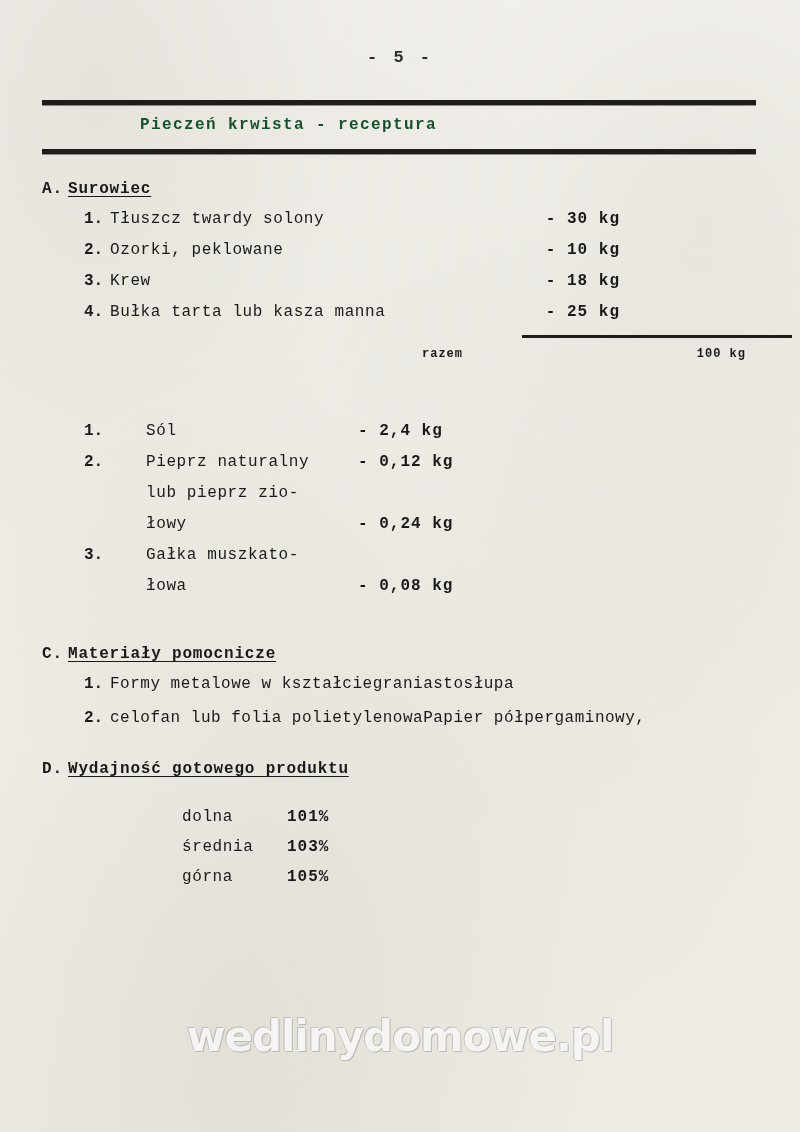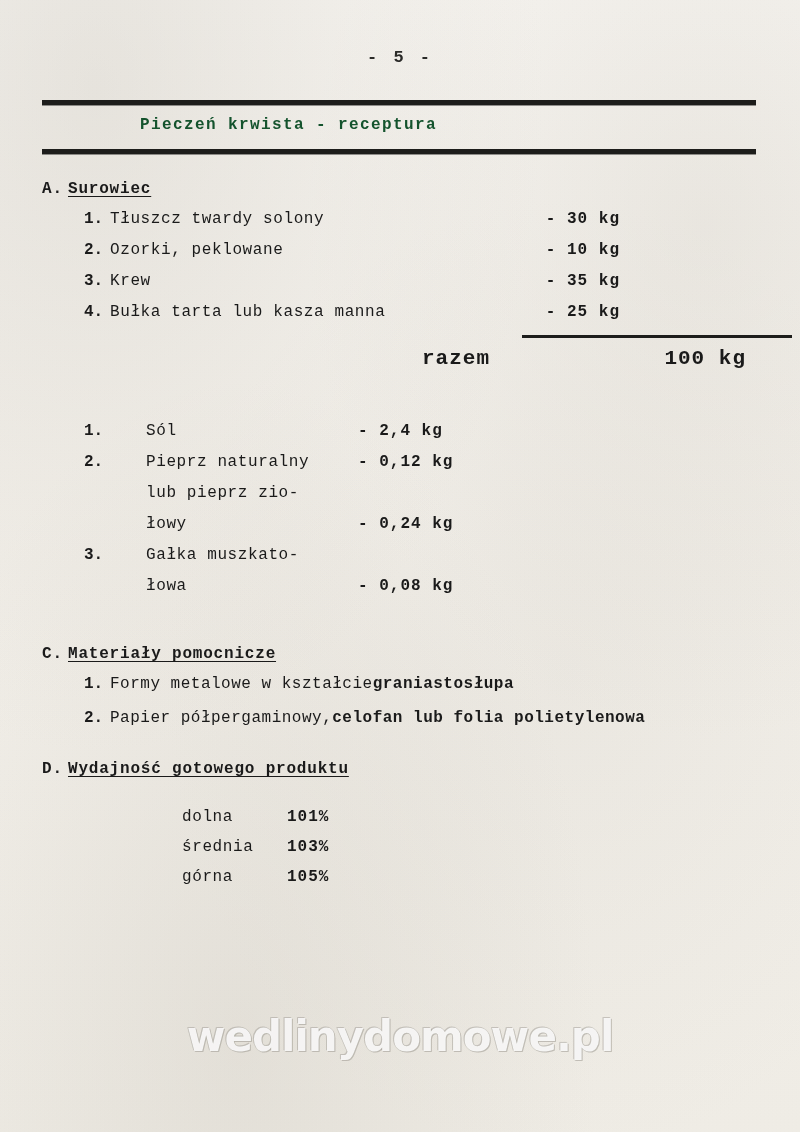--- a/index.html
+++ b/index.html
@@ -139,39 +139,39 @@
   }
   .sum-row {
     position: absolute;
     top: 167px;
     left: 380px;
     width: 372px;
     display: flex;
     justify-content: space-between;
     font-weight: bold;
     letter-spacing: 1px;
-    font-size: 21px;
+    font-size: 12px;
   }
   .sum-row .sum-value { padding-right: 48px; }
 
   
   #section-b { top: 408px; }
   #section-b .items { margin-top: 14px; }
   #section-b .name { width: 212px; margin-left: 36px; }
   #section-b .qty {
     font-weight: bold;
     letter-spacing: 1px;
   }
 
   
   #section-c { top: 645px; }
   #section-c .items { margin-top: 12px; }
   #section-c .row { height: 34px; }
   #section-c .name { letter-spacing: .5px; }
-  .bold-tail { font-weight: bold; }
+  .bold-tail { font-weight: normal; }
 
   
   #section-d { top: 760px; }
   .yield-table {
     margin-top: 18px;
     margin-left: 140px;
   }
   .yield-row {
     display: flex;
     height: 30px;
@@ -225,21 +225,21 @@
         <span class="qty">- 30 kg</span>
       </div>
       <div class="row">
         <span class="idx">2.</span>
         <span class="name">Ozorki, peklowane</span>
         <span class="qty">- 10 kg</span>
       </div>
       <div class="row">
         <span class="idx">3.</span>
         <span class="name">Krew</span>
-        <span class="qty">- 35 kg</span>
+        <span class="qty">- 18 kg</span>
       </div>
       <div class="row">
         <span class="idx">4.</span>
         <span class="name">Bułka tarta lub kasza manna</span>
         <span class="qty">- 25 kg</span>
       </div>
     </div>
     <div class="sum-rule"></div>
     <div class="sum-row">
       <span class="sum-label">razem</span>
@@ -287,22 +287,22 @@
       <span class="section-letter">C.</span><span class="section-label">Materiały pomocnicze</span>
     </div>
     <div class="items">
       <div class="row">
         <span class="idx">1.</span>
         <span class="name">Formy metalowe w kształcie </span>
           <span class="name bold-tail">graniastosłupa</span>
       </div>
       <div class="row">
         <span class="idx">2.</span>
-        <span class="name">Papier półpergaminowy, </span>
-          <span class="name bold-tail">celofan lub folia polietylenowa</span>
+        <span class="name bold-tail">celofan lub folia polietylenowa</span>
+          <span class="name">Papier półpergaminowy, </span>
       </div>
     </div>
   </div>
 
   <div class="section" id="section-d">
     <div class="section-head">
       <span class="section-letter">D.</span><span class="section-label">Wydajność gotowego produktu</span>
     </div>
     <div class="yield-table">
       <div class="yield-row">

